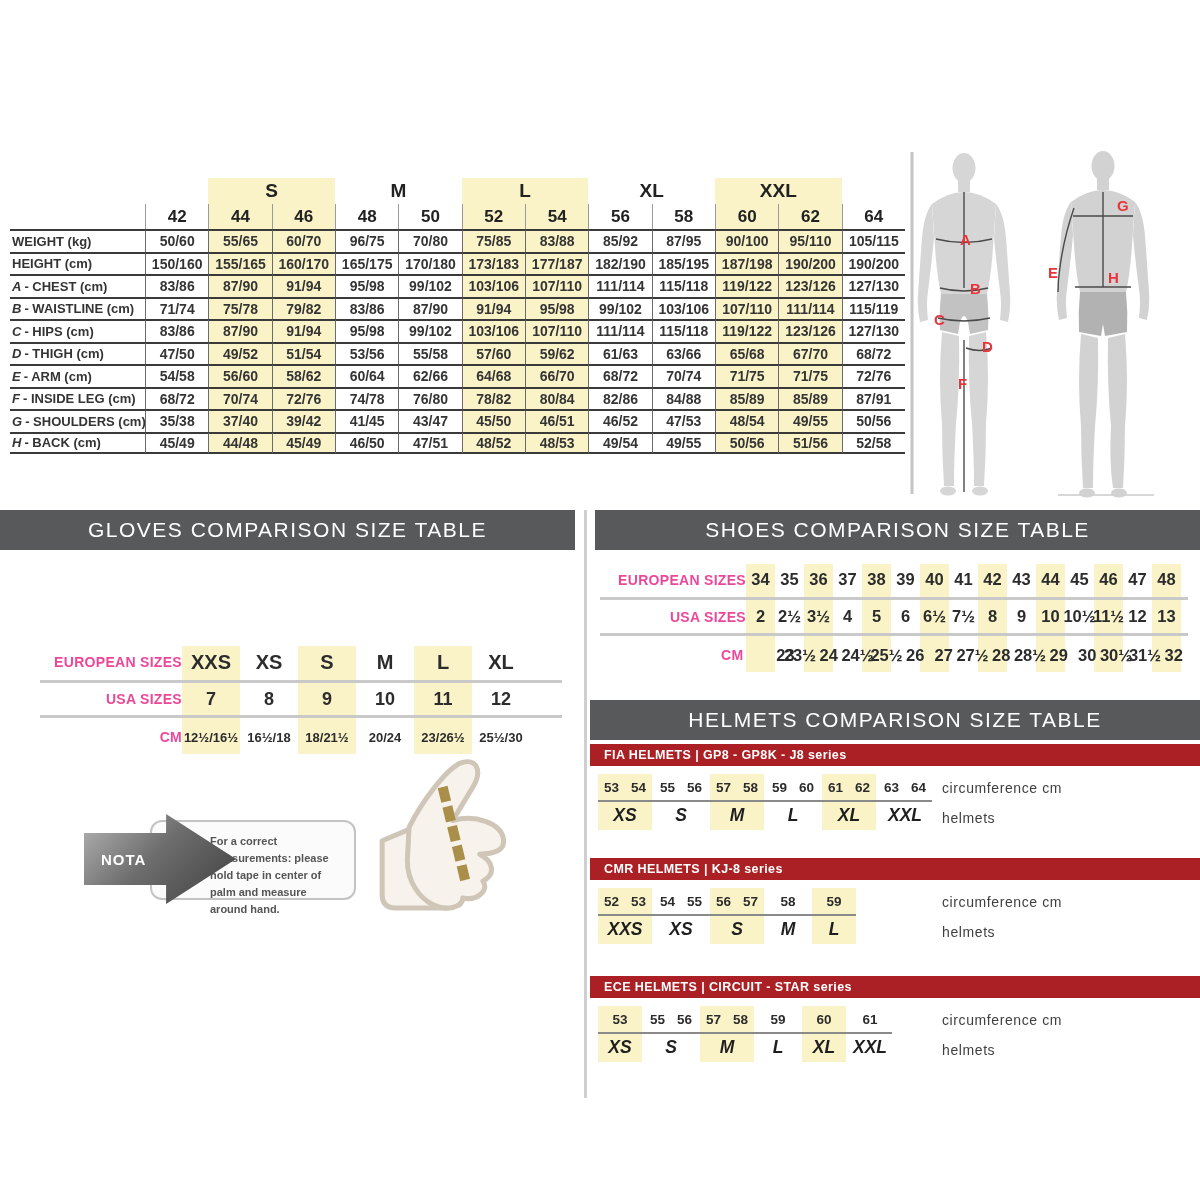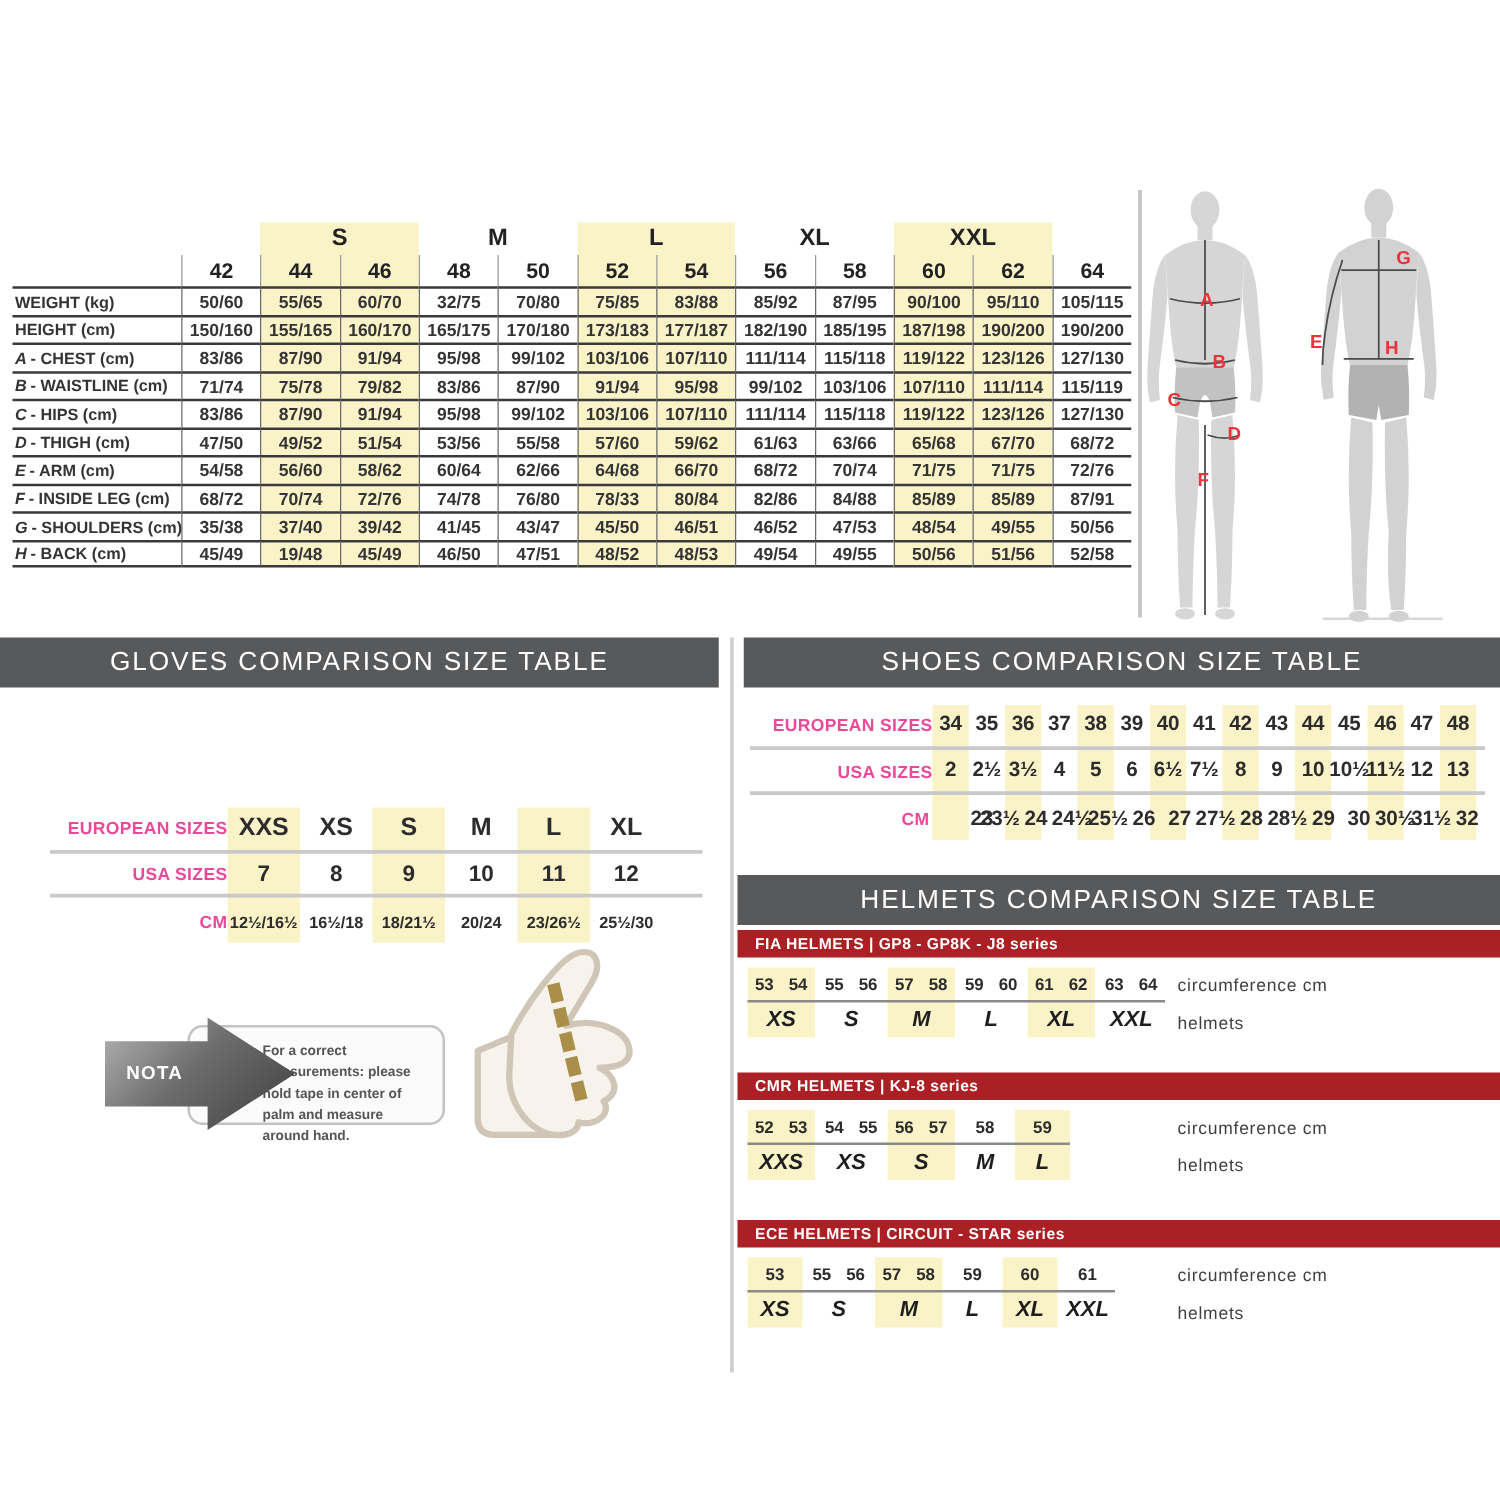--- a/index.html
+++ b/index.html
@@ -84,21 +84,21 @@
       <div class="sz-cell hl">54</div>
       <div class="sz-cell">56</div>
       <div class="sz-cell">58</div>
       <div class="sz-cell hl">60</div>
       <div class="sz-cell hl">62</div>
       <div class="sz-cell">64</div>
       <div class="row-label">WEIGHT (kg)</div>
       <div class="val-cell">50/60</div>
       <div class="val-cell hl">55/65</div>
       <div class="val-cell hl">60/70</div>
-      <div class="val-cell">32/75</div>
+      <div class="val-cell">96/75</div>
       <div class="val-cell">70/80</div>
       <div class="val-cell hl">75/85</div>
       <div class="val-cell hl">83/88</div>
       <div class="val-cell">85/92</div>
       <div class="val-cell">87/95</div>
       <div class="val-cell hl">90/100</div>
       <div class="val-cell hl">95/110</div>
       <div class="val-cell">105/115</div>
       <div class="row-label">HEIGHT (cm)</div>
       <div class="val-cell">150/160</div>
@@ -177,21 +177,21 @@
       <div class="val-cell">70/74</div>
       <div class="val-cell hl">71/75</div>
       <div class="val-cell hl">71/75</div>
       <div class="val-cell">72/76</div>
       <div class="row-label"><i>F</i> - INSIDE LEG (cm)</div>
       <div class="val-cell">68/72</div>
       <div class="val-cell hl">70/74</div>
       <div class="val-cell hl">72/76</div>
       <div class="val-cell">74/78</div>
       <div class="val-cell">76/80</div>
-      <div class="val-cell hl">78/33</div>
+      <div class="val-cell hl">78/82</div>
       <div class="val-cell hl">80/84</div>
       <div class="val-cell">82/86</div>
       <div class="val-cell">84/88</div>
       <div class="val-cell hl">85/89</div>
       <div class="val-cell hl">85/89</div>
       <div class="val-cell">87/91</div>
       <div class="row-label"><i>G</i> - SHOULDERS (cm)</div>
       <div class="val-cell">35/38</div>
       <div class="val-cell hl">37/40</div>
       <div class="val-cell hl">39/42</div>
@@ -199,21 +199,21 @@
       <div class="val-cell">43/47</div>
       <div class="val-cell hl">45/50</div>
       <div class="val-cell hl">46/51</div>
       <div class="val-cell">46/52</div>
       <div class="val-cell">47/53</div>
       <div class="val-cell hl">48/54</div>
       <div class="val-cell hl">49/55</div>
       <div class="val-cell">50/56</div>
       <div class="row-label bottom-line"><i>H</i> - BACK (cm)</div>
       <div class="val-cell bottom-line">45/49</div>
-      <div class="val-cell hl bottom-line">19/48</div>
+      <div class="val-cell hl bottom-line">44/48</div>
       <div class="val-cell hl bottom-line">45/49</div>
       <div class="val-cell bottom-line">46/50</div>
       <div class="val-cell bottom-line">47/51</div>
       <div class="val-cell hl bottom-line">48/52</div>
       <div class="val-cell hl bottom-line">48/53</div>
       <div class="val-cell bottom-line">49/54</div>
       <div class="val-cell bottom-line">49/55</div>
       <div class="val-cell hl bottom-line">50/56</div>
       <div class="val-cell hl bottom-line">51/56</div>
       <div class="val-cell bottom-line">52/58</div>

